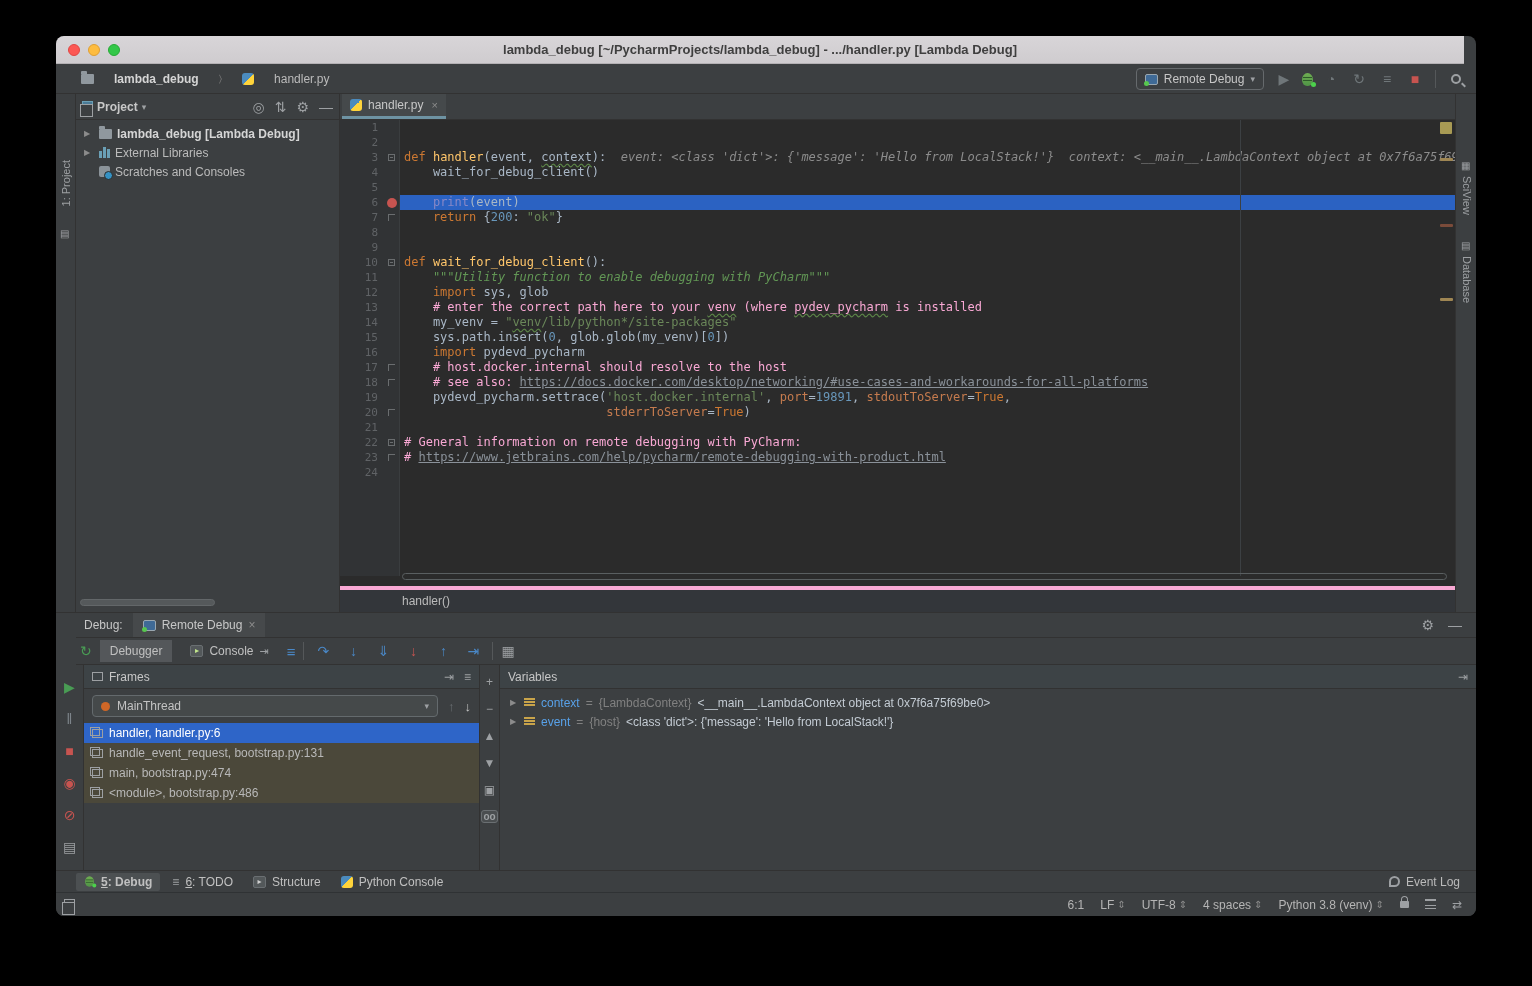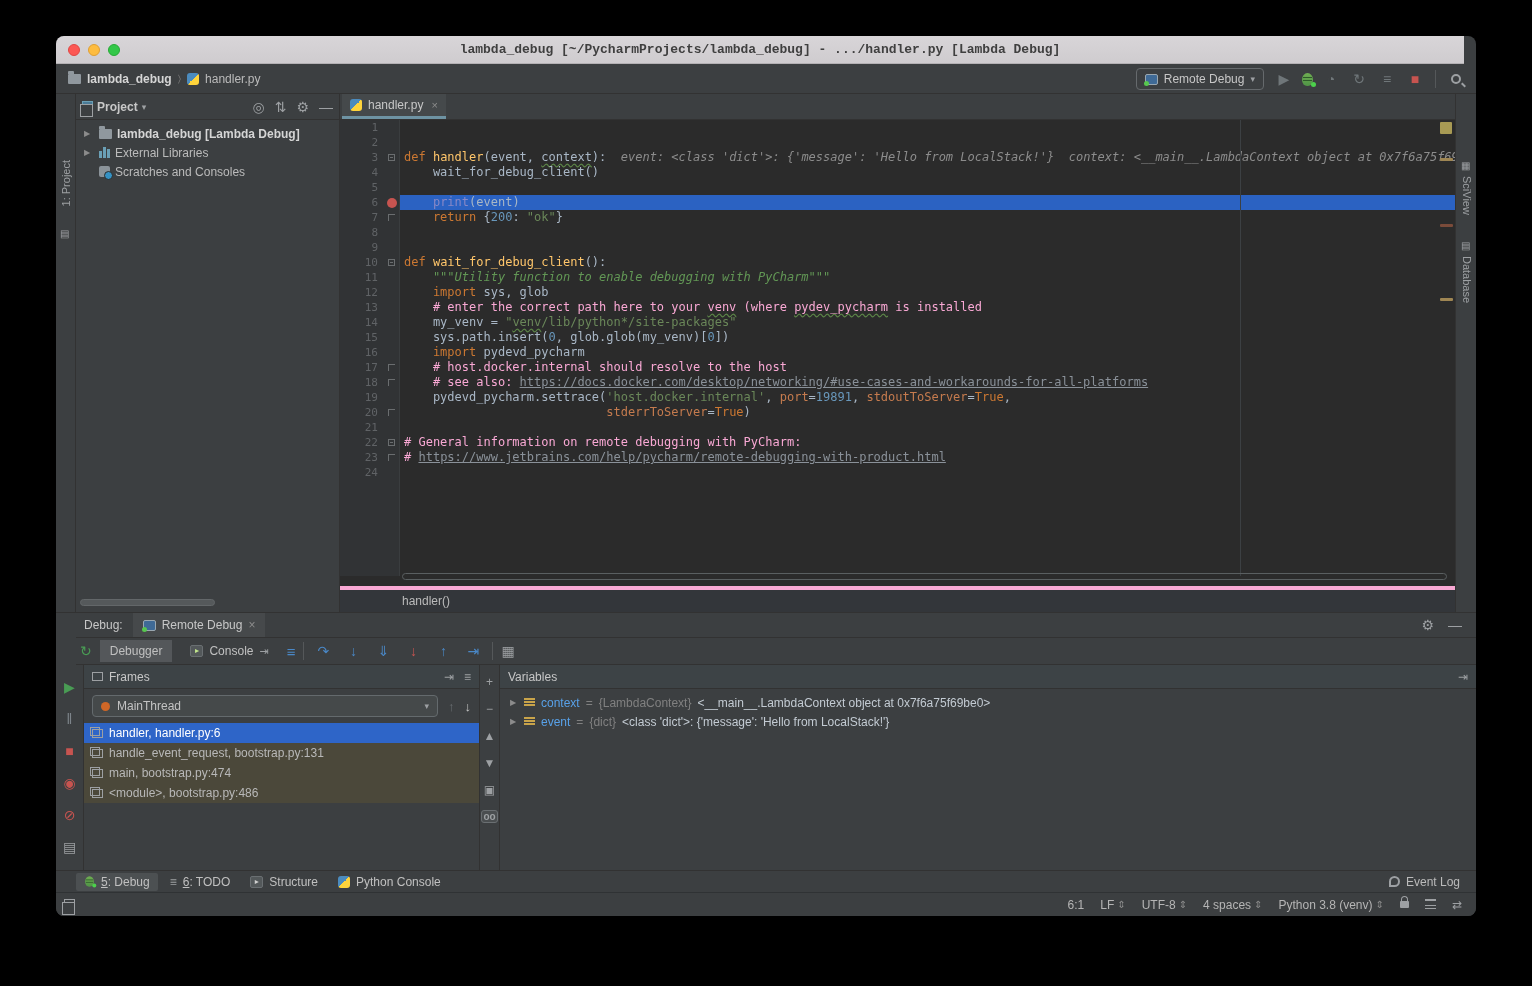--- a/index.html
+++ b/index.html
@@ -1,28 +1,28 @@
 <!DOCTYPE html>
 <html><head>
 <meta charset="utf-8">
 <style>
   html,body{margin:0;padding:0;background:#000;width:1532px;height:986px;font-family:"Liberation Sans",sans-serif;-webkit-font-smoothing:antialiased;}
   *{box-sizing:border-box;}
   .window{position:absolute;left:56px;top:36px;width:1420px;height:880px;border-radius:8px;overflow:hidden;background:#3c3f41;box-shadow:0 18px 50px rgba(0,0,0,.7);font-size:12px;color:#bbbbbb;}
   
-  .titlebar{position:absolute;left:0;top:0;right:12px;height:28px;background:linear-gradient(#d8d5d8,#cfccCF);border-bottom:1px solid #b4b1b4;display:flex;align-items:center;font-family:Liberation Mono, monospace;}
+  .titlebar{position:absolute;left:0;top:0;right:12px;height:28px;background:linear-gradient(#d8d5d8,#cfccCF);border-bottom:1px solid #b4b1b4;display:flex;align-items:center;}
   .lights{position:absolute;left:12px;top:8px;display:flex;gap:8px;}
   .light{width:12px;height:12px;border-radius:50%;}
   .l-close{background:#fc5753;border:1px solid #df4744;}
   .l-min{background:#fdbc40;border:1px solid #de9f34;}
   .l-max{background:#33c748;border:1px solid #27aa35;}
   .wtitle{flex:1;text-align:center;font-weight:bold;color:#3f3f3f;font-size:13px;}
   
   .navbar{position:absolute;left:0;top:28px;right:0;height:30px;background:#3c3f41;border-bottom:1px solid #323232;display:flex;align-items:center;}
-  .crumb{display:flex;align-items:center;gap:6px;padding-left:12px;}
+  .crumb{display:flex;align-items:center;gap:20px;padding-left:25px;}
   .crumb .proj{font-weight:bold;color:#d5d5d5;}
   .crumb .sep{color:#777;font-size:10px;}
   .nav-right{position:absolute;right:10px;top:0;height:30px;display:flex;align-items:center;gap:10px;}
   .runchip{display:flex;align-items:center;gap:6px;border:1px solid #666a6d;border-radius:4px;height:22px;padding:0 8px;color:#c7c7c7;}
   .runchip .caret{color:#9da0a3;font-size:9px;}
   .icnbtn{display:inline-flex;align-items:center;justify-content:center;width:20px;height:20px;font-size:14px;}
   .vsep{width:1px;height:18px;background:#55585a;}
   
   .folder-ic{width:13px;height:10px;background:#90989e;border-radius:1px;position:relative;display:inline-block;}
   .folder-ic::before{content:"";position:absolute;left:0;top:-3px;width:6px;height:3px;background:#90989e;border-radius:1px 1px 0 0;}
@@ -128,21 +128,21 @@
   .vrow .exp{color:#8c8c8c;font-size:8px;width:8px;}
   .var-ic{width:11px;height:10px;display:flex;flex-direction:column;gap:1px;flex:none;}
   .var-ic i{height:2px;background:#c9a44a;display:block;}
   .vname{color:#58a1e8;}
   .veq{color:#808080;}
   .vtype{color:#808080;}
   .vval{color:#c3cbd3;}
   
   .twbar{position:absolute;left:0;top:834px;right:0;height:22px;background:#3c3f41;border-top:1px solid #323232;display:flex;align-items:center;padding-left:20px;gap:4px;}
   .twbtn{height:18px;display:flex;align-items:center;gap:6px;padding:0 8px;border-radius:2px;color:#c0c0c0;}
-  .twbtn.sel{background:#4c5052;font-weight:normal;}
+  .twbtn.sel{background:#4c5052;font-weight:bold;}
   .twbtn u{text-decoration:underline;}
   .tw-right{margin-left:auto;display:flex;align-items:center;gap:6px;padding-right:16px;}
   .statusbar{position:absolute;left:0;top:856px;right:0;height:24px;background:#3c3f41;border-top:1px solid #2f3234;display:flex;align-items:center;padding:0 14px 0 8px;color:#b5b5b5;}
   .st-right{margin-left:auto;display:flex;align-items:center;gap:16px;}
   .st-item{display:flex;align-items:center;gap:3px;}
   .st-item .ud{color:#8c8c8c;font-size:10px;}
 </style>
 </head>
 <body>
 
@@ -515,21 +515,21 @@
           </div>
           <div class="vrow">
             <span class="exp">▶</span>
             <span class="var-ic">
               <i></i>
               <i></i>
               <i></i>
             </span>
             <span class="vname">event</span>
             <span class="veq">=</span>
-            <span class="vtype">{dict}</span>
+            <span class="vtype">{host}</span>
             <span class="vval">&lt;class 'dict'&gt;: {'message': 'Hello from LocalStack!'}</span>
           </div>
         </div>
     </div>
   </div>
 
   <div class="twbar">
     <span id="tw-left" style="display:flex;gap:4px;align-items:center;">
         <div class="twbtn sel">
           <span class="bug-ic" style="transform: scale(0.8);"></span>

